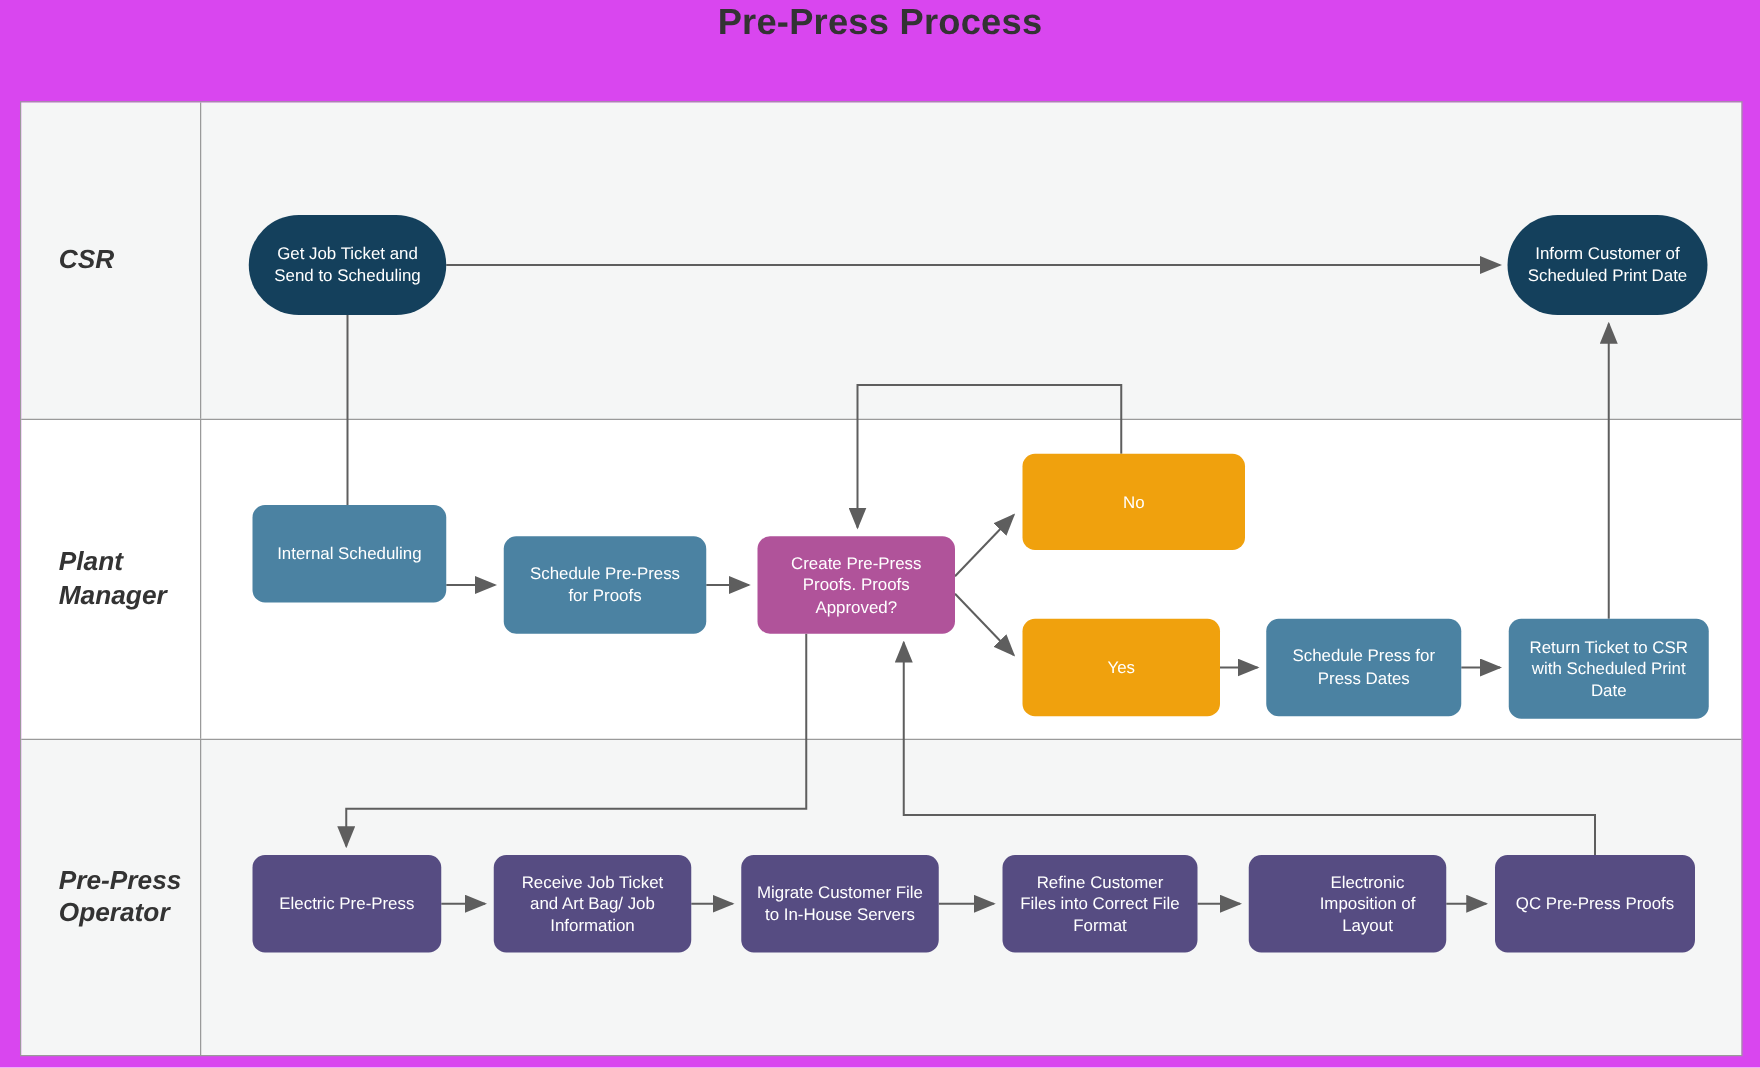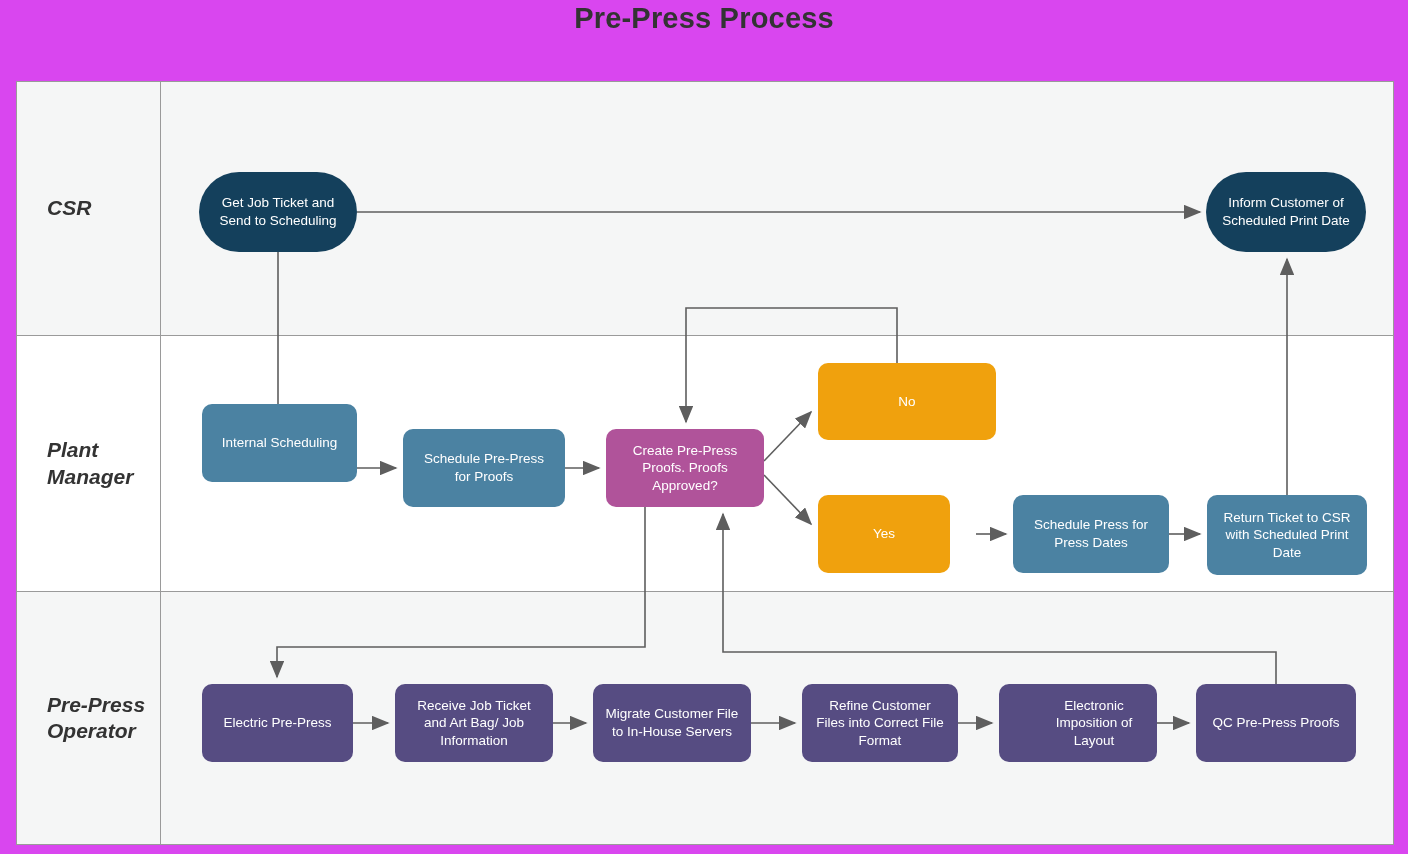--- a/index.html
+++ b/index.html
@@ -99,21 +99,21 @@
   </div>
   <div class="node blue" style="left:403px;top:429px;width:162px;height:78px;justify-content:center;">
     <span>Schedule Pre-Press for Proofs</span>
   </div>
   <div class="node magenta" style="left:606px;top:429px;width:158px;height:78px;">
     <span>Create Pre-Press Proofs. Proofs Approved?</span>
   </div>
   <div class="node orange" style="left:818px;top:363px;width:178px;height:77px;">
     <span>No</span>
   </div>
-  <div class="node orange" style="left:818px;top:495px;width:132px;height:78px;">
+  <div class="node orange" style="left:818px;top:495px;width:158px;height:78px;">
     <span>Yes</span>
   </div>
   <div class="node blue" style="left:1013px;top:495px;width:156px;height:78px;">
     <span>Schedule Press for Press Dates</span>
   </div>
   <div class="node blue" style="left:1207px;top:495px;width:160px;height:80px;">
     <span>Return Ticket to CSR with Scheduled Print Date</span>
   </div>
 
   <div class="node purple" style="left:202px;top:684px;width:151px;height:78px;">

